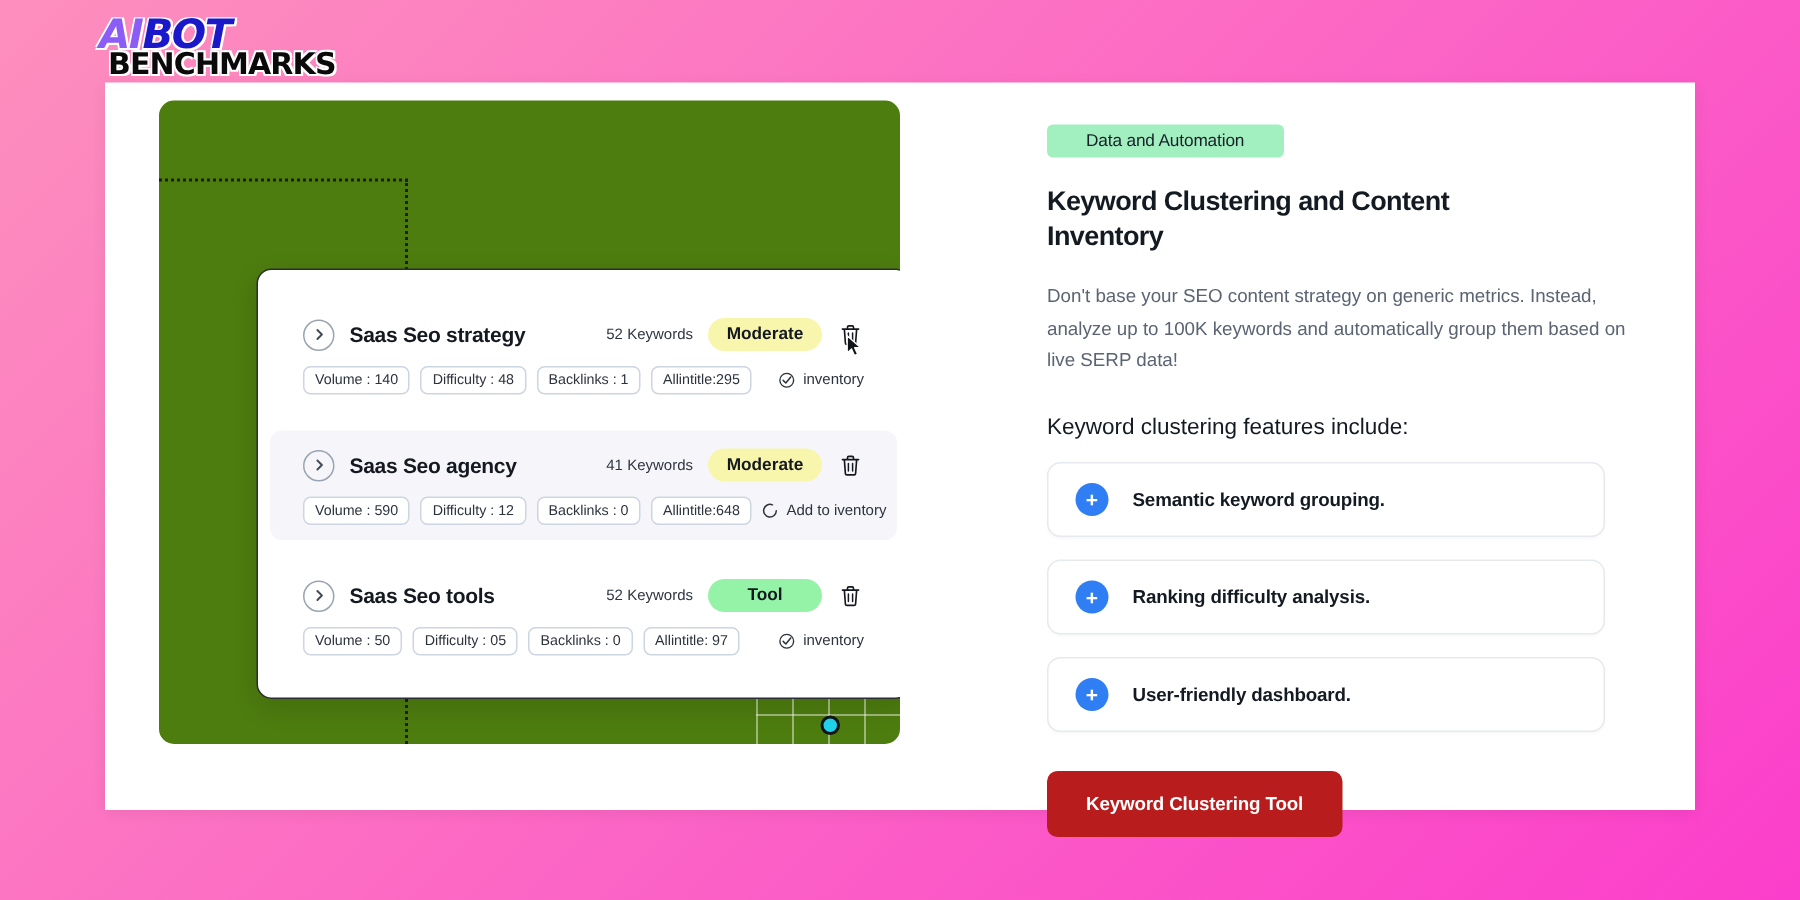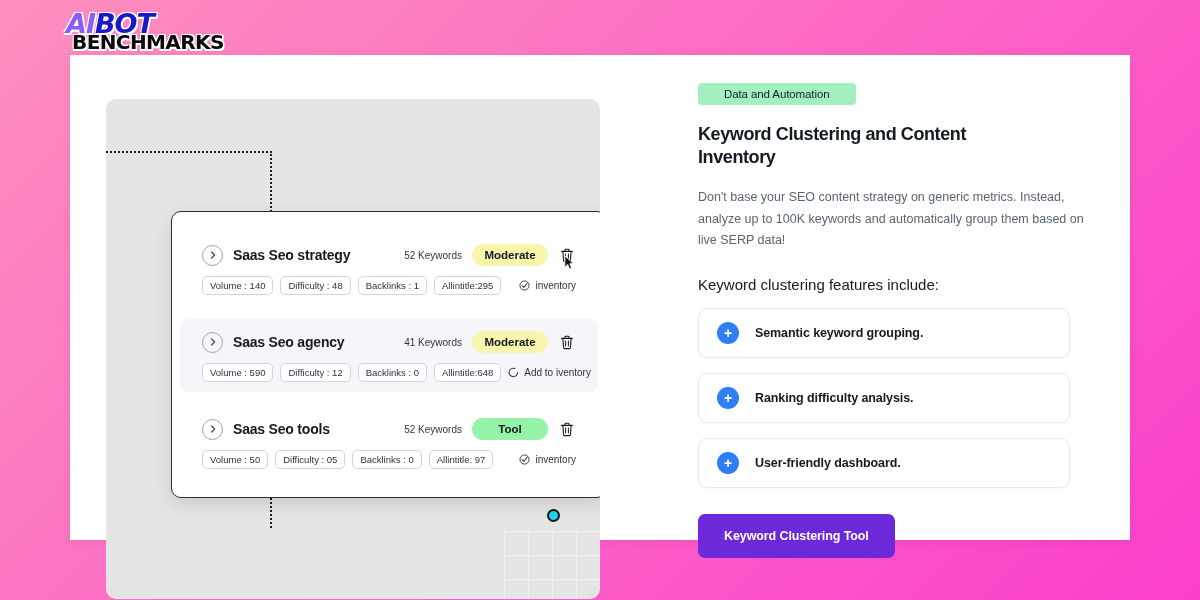--- a/index.html
+++ b/index.html
@@ -63,24 +63,24 @@
     width: 1060px;
     height: 485px;
     background: #ffffff;
     box-shadow: 0 2px 10px rgba(0,0,0,0.07);
   }
 
   
   .green-panel {
     position: absolute;
     left: 36px;
-    top: 44px;
+    top: 12px;
     width: 494px;
-    height: 500px;
-    background: #e5e5e5;
+    height: 429px;
+    background: #4d7c0f;
     border-radius: 10px;
     overflow: hidden;
   }
   .dot-h {
     position: absolute;
     left: 0;
     top: 52px;
     width: 166px;
     height: 0;
     border-top: 2px dotted #1d1d1f;
@@ -297,21 +297,21 @@
   }
   .feature-text {
     font-size: 12.5px;
     font-weight: bold;
     color: #141a21;
     letter-spacing: -0.1px;
   }
   .cta {
     display: inline-block;
     margin-top: 26px;
-    background: #6d28d9;
+    background: #b91c1c;
     color: #ffffff;
     font-size: 12.5px;
     font-weight: bold;
     border: none;
     border-radius: 7px;
     padding: 15px 26px;
     cursor: pointer;
     letter-spacing: -0.1px;
     font-family: "Liberation Sans", sans-serif;
   }

